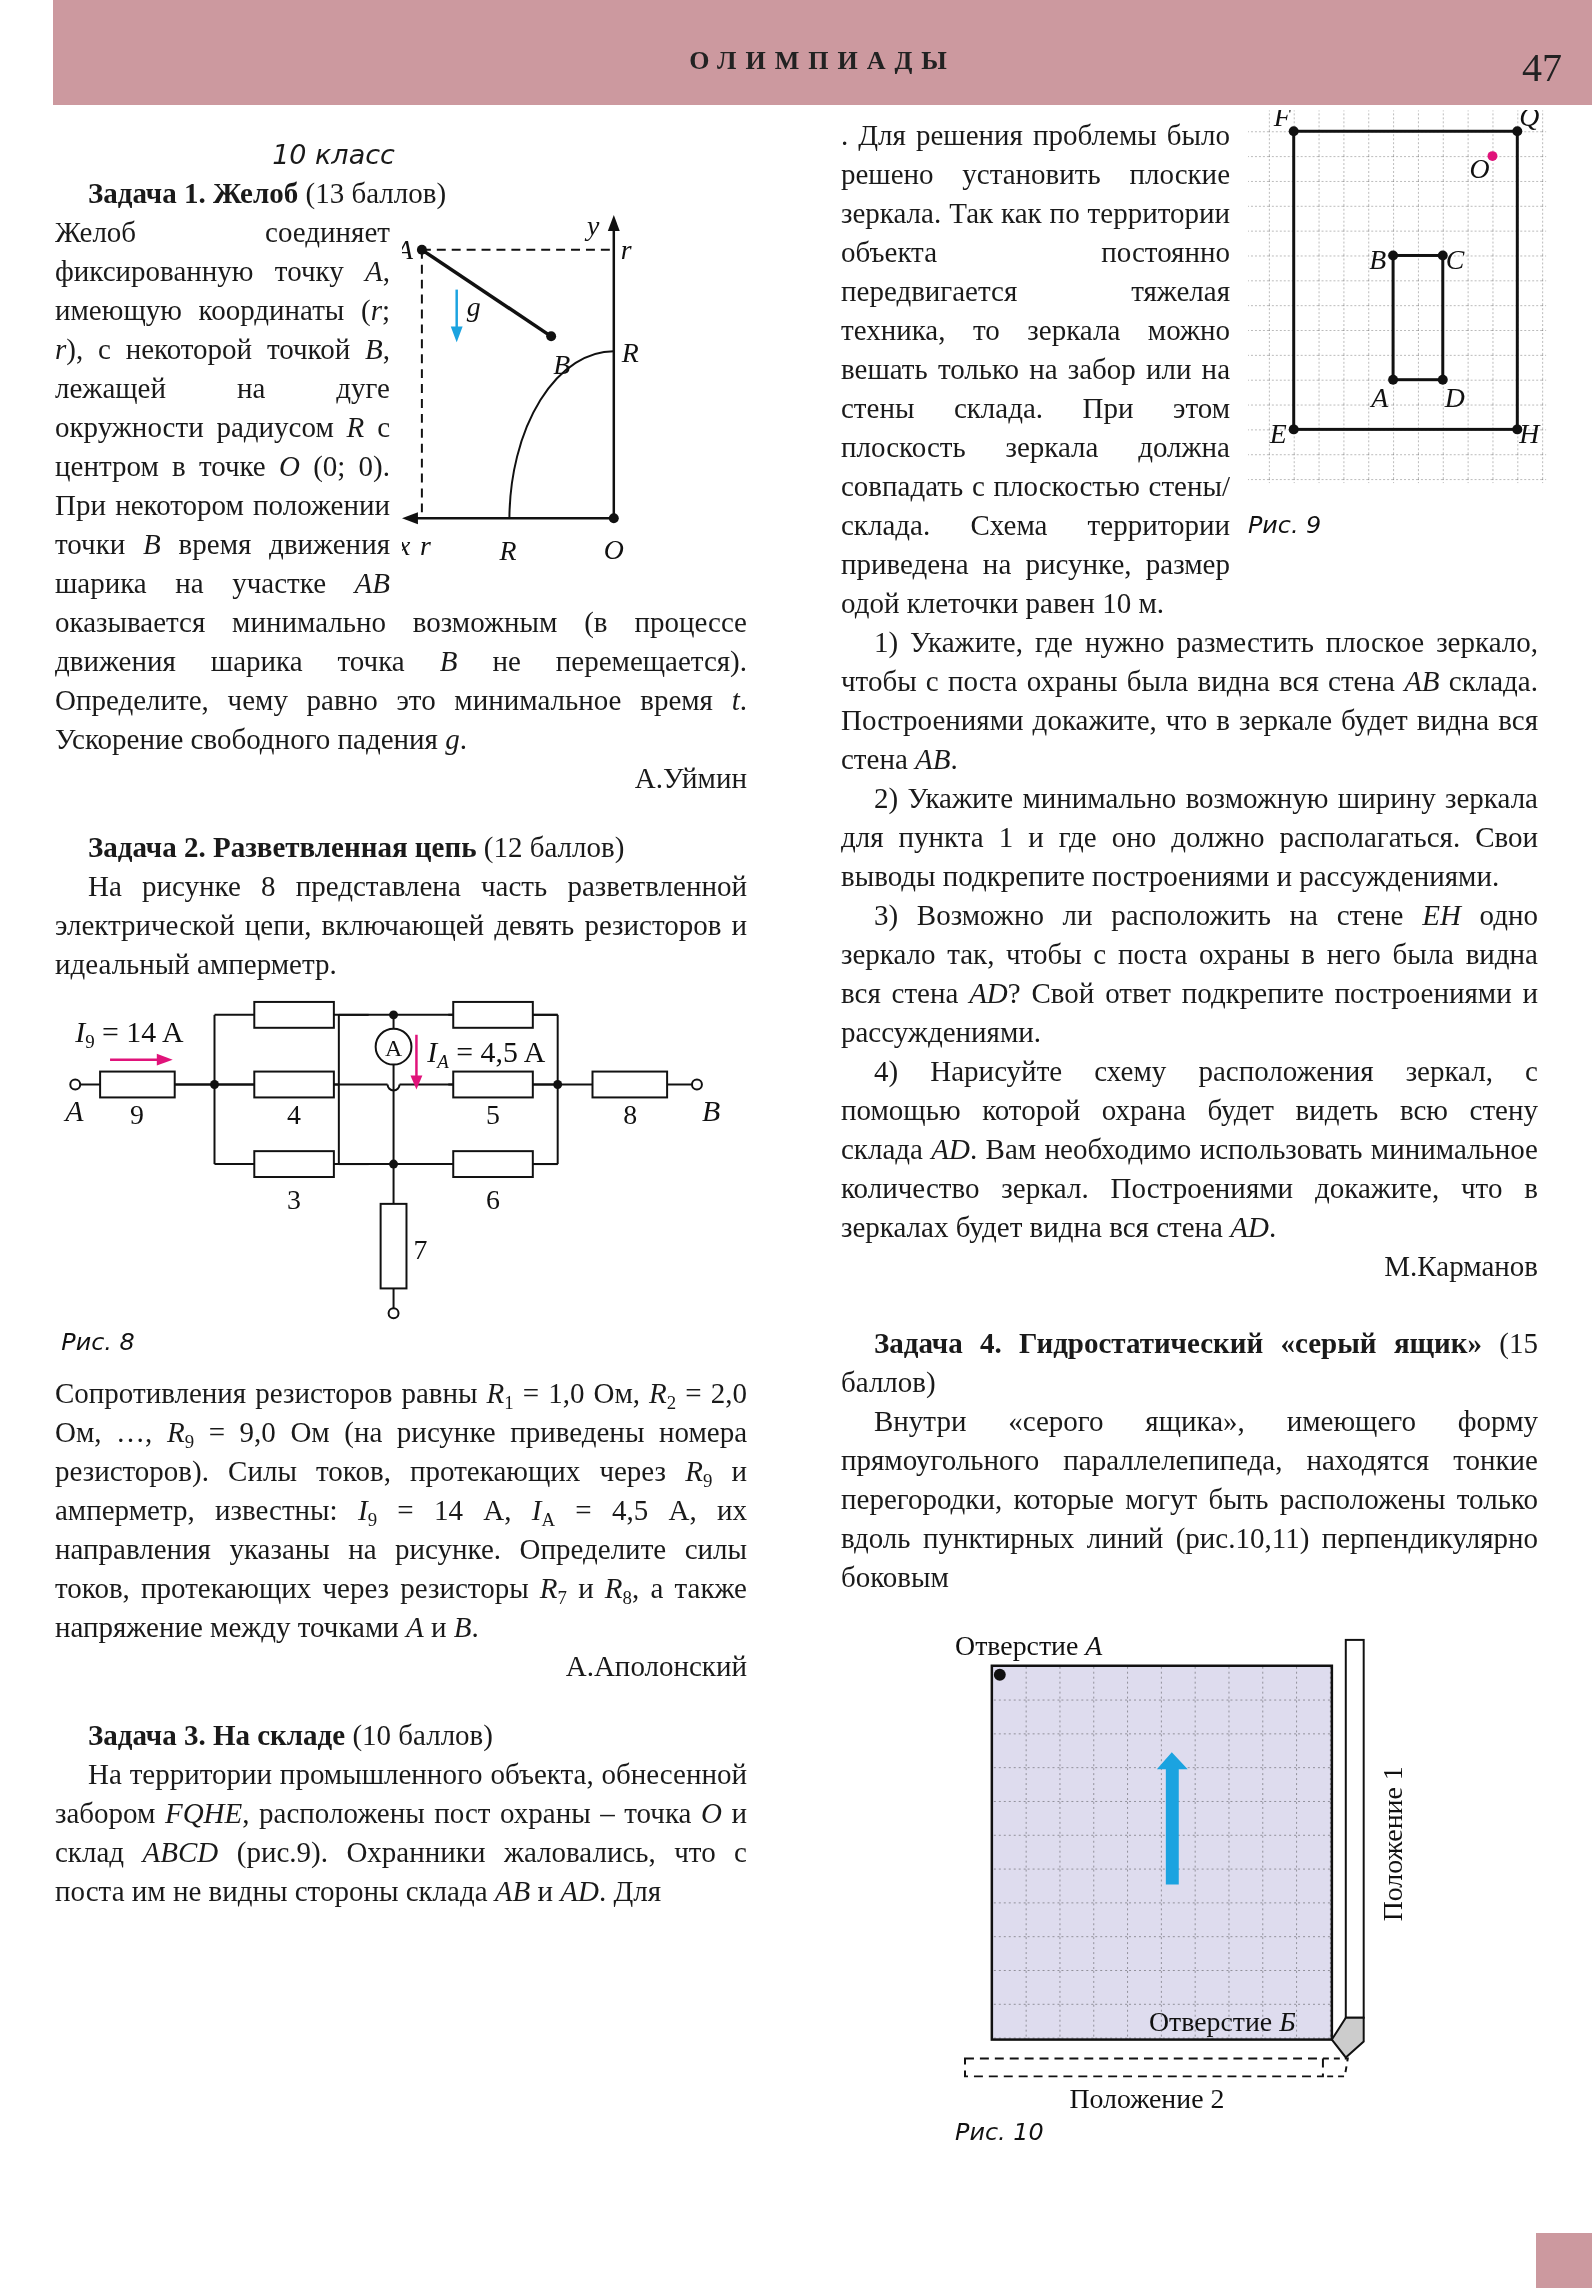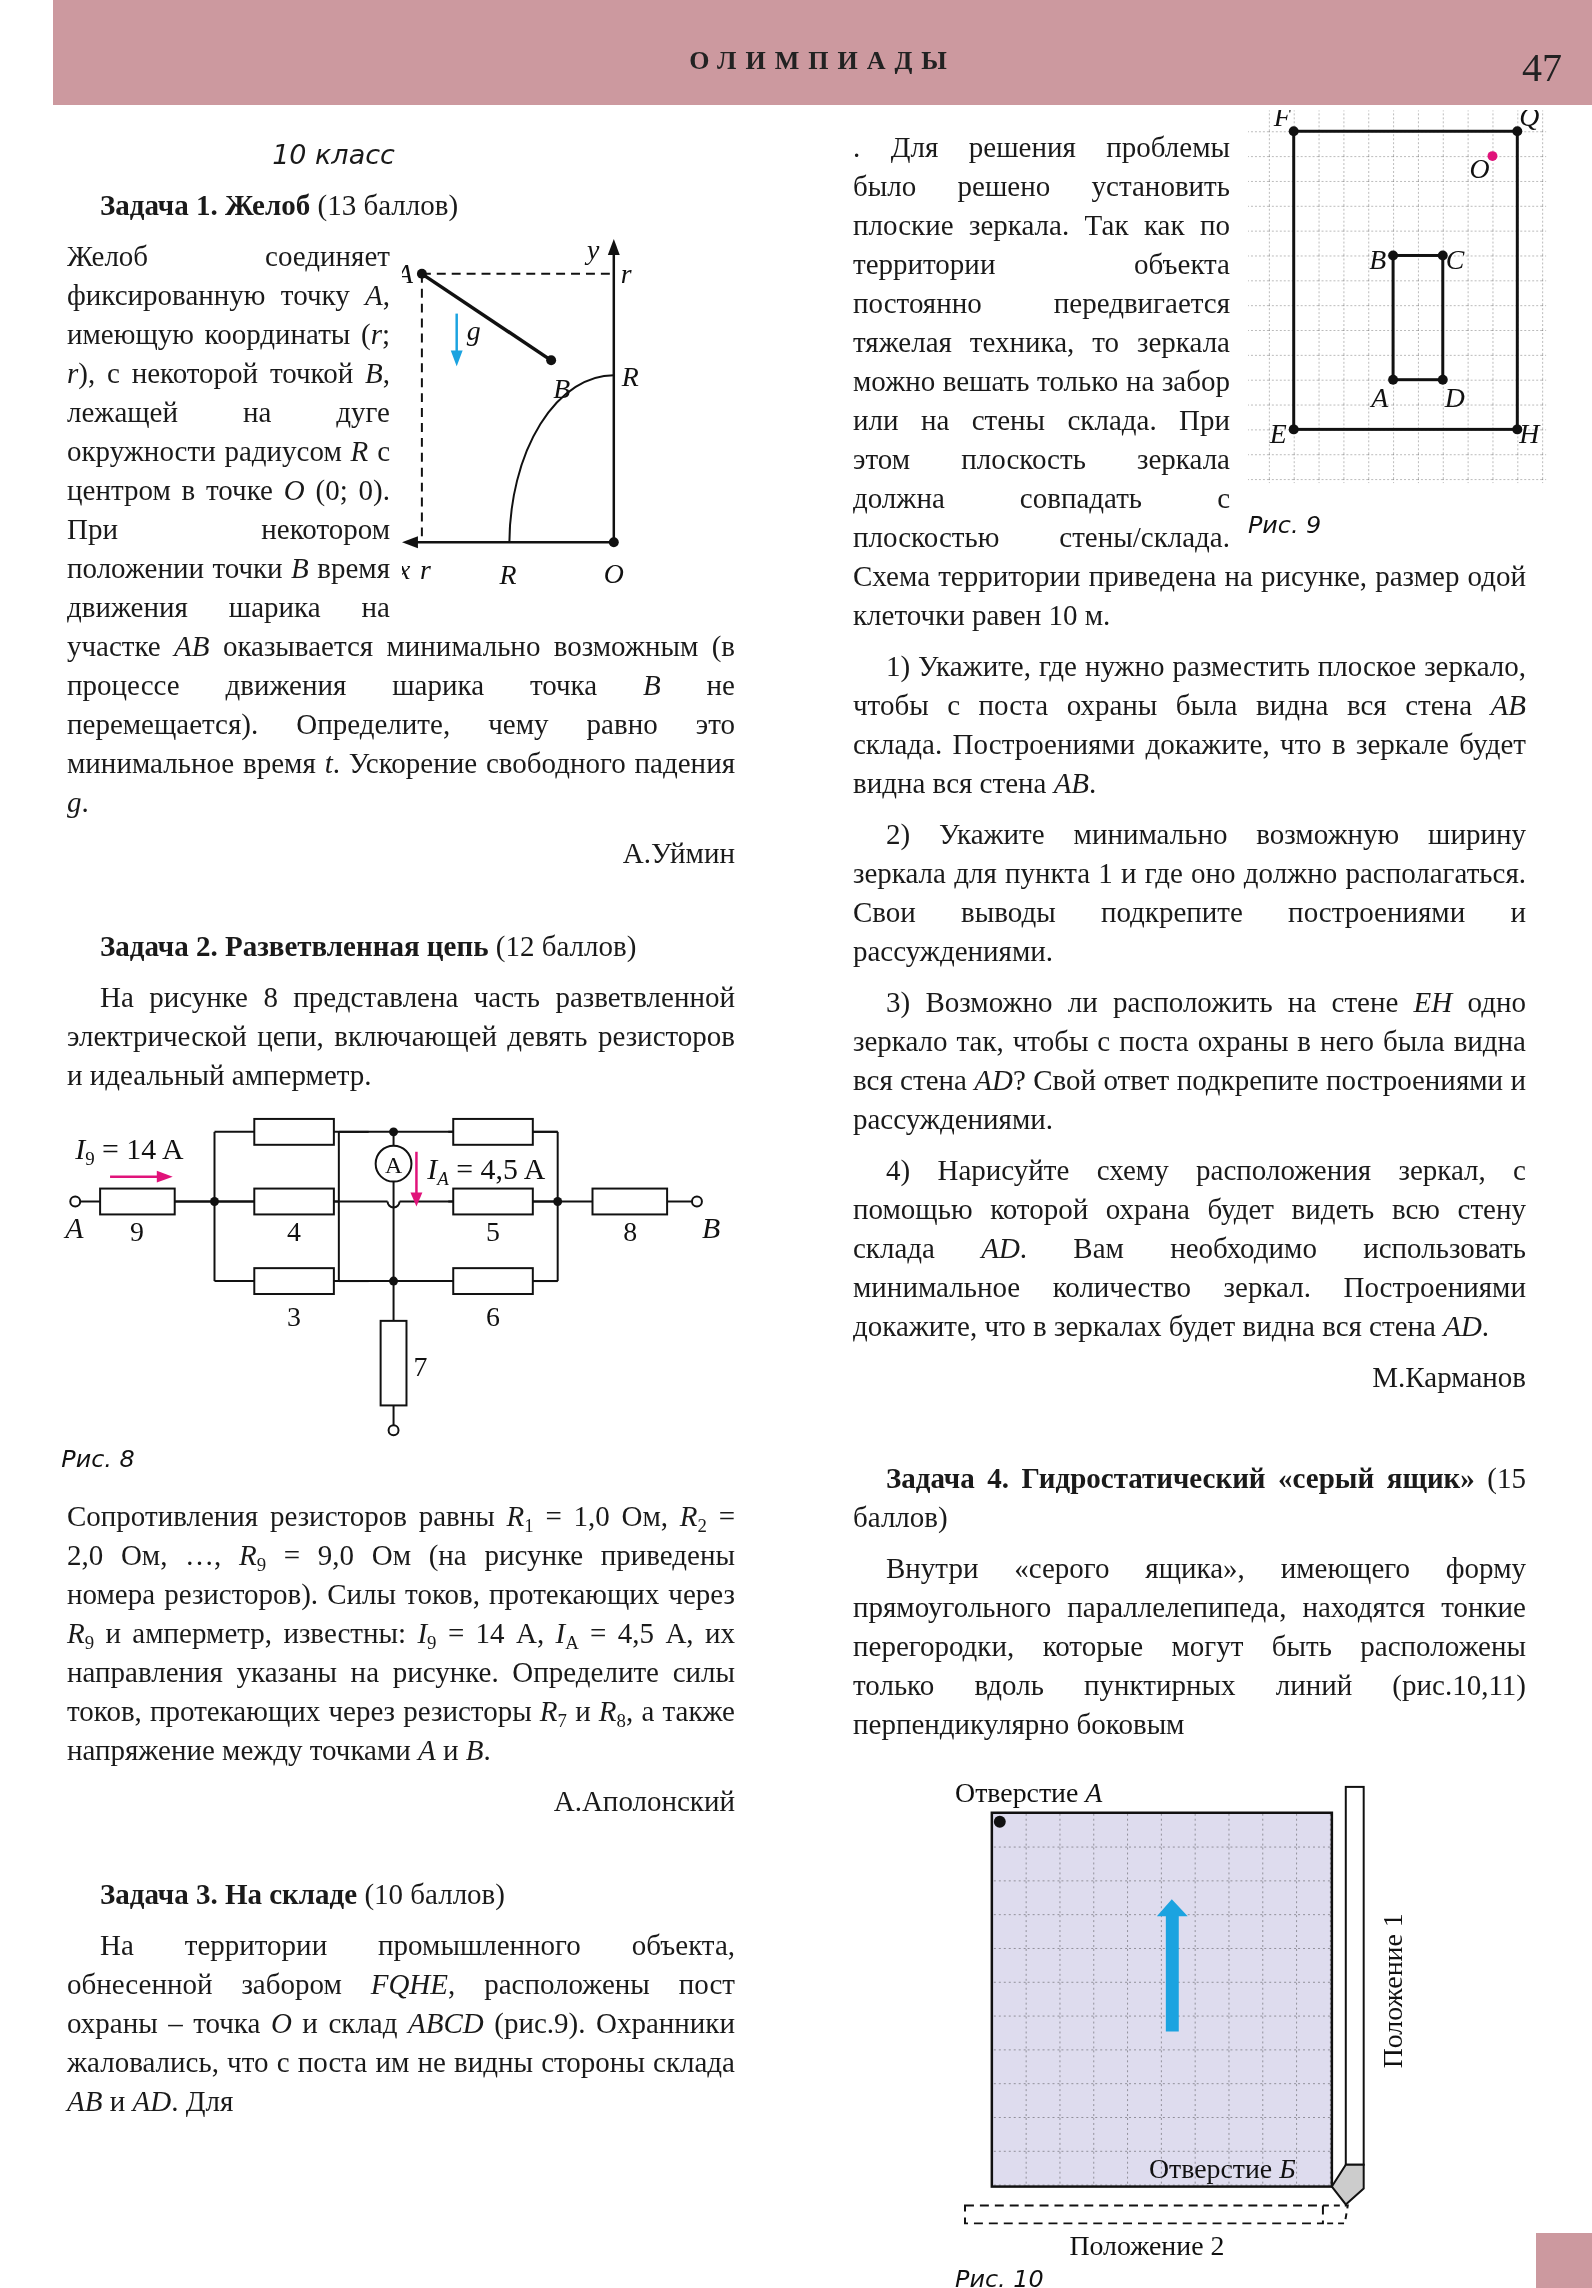--- a/index.html
+++ b/index.html
@@ -4,21 +4,21 @@
 <style>
   html,body{margin:0;padding:0;background:#fff;}
   body{width:1592px;height:2289px;position:relative;overflow:hidden;font-family:"Liberation Serif","DejaVu Serif",serif;color:#1a1a1a;}
   .header{position:absolute;left:53px;top:0;width:1539px;height:105px;background:#cc999f;}
   .header-title{position:absolute;left:0;width:100%;top:46px;text-align:center;font-size:26px;font-weight:bold;letter-spacing:9px;color:#222;}
   .page-num{position:absolute;right:30px;top:44px;font-size:40px;color:#222;}
   .corner-block{position:absolute;left:1536px;top:2233px;width:56px;height:56px;background:#cc999f;}
   .col{position:absolute;font-size:29px;line-height:39px;}
   .col-left{left:55px;top:116px;width:692px;}
   .col-right{left:841px;top:116px;width:697px;}
-  p{margin:12px;text-align:justify;}
+  p{margin:0;text-align:justify;}
   .ind{text-indent:33px;}
   .grade{font-family:"DejaVu Sans",sans-serif;font-style:italic;font-size:27px;text-align:center;width:557px;margin-top:19px;}
   .ptitle{text-indent:33px;}
   .ptitle b{font-weight:bold;}
   .author{text-align:right;}
   i{font-style:italic;}
   sub{font-size:65%;vertical-align:-6px;line-height:0;}
   .fig7{float:right;width:353px;height:363px;margin:2px -8px 0 12px;}
   .fig9{float:right;width:318px;height:443px;margin:-6px -28px 0 18px;}
   .fig8{display:block;width:697px;height:378px;margin:6px 0 6px 0;}

